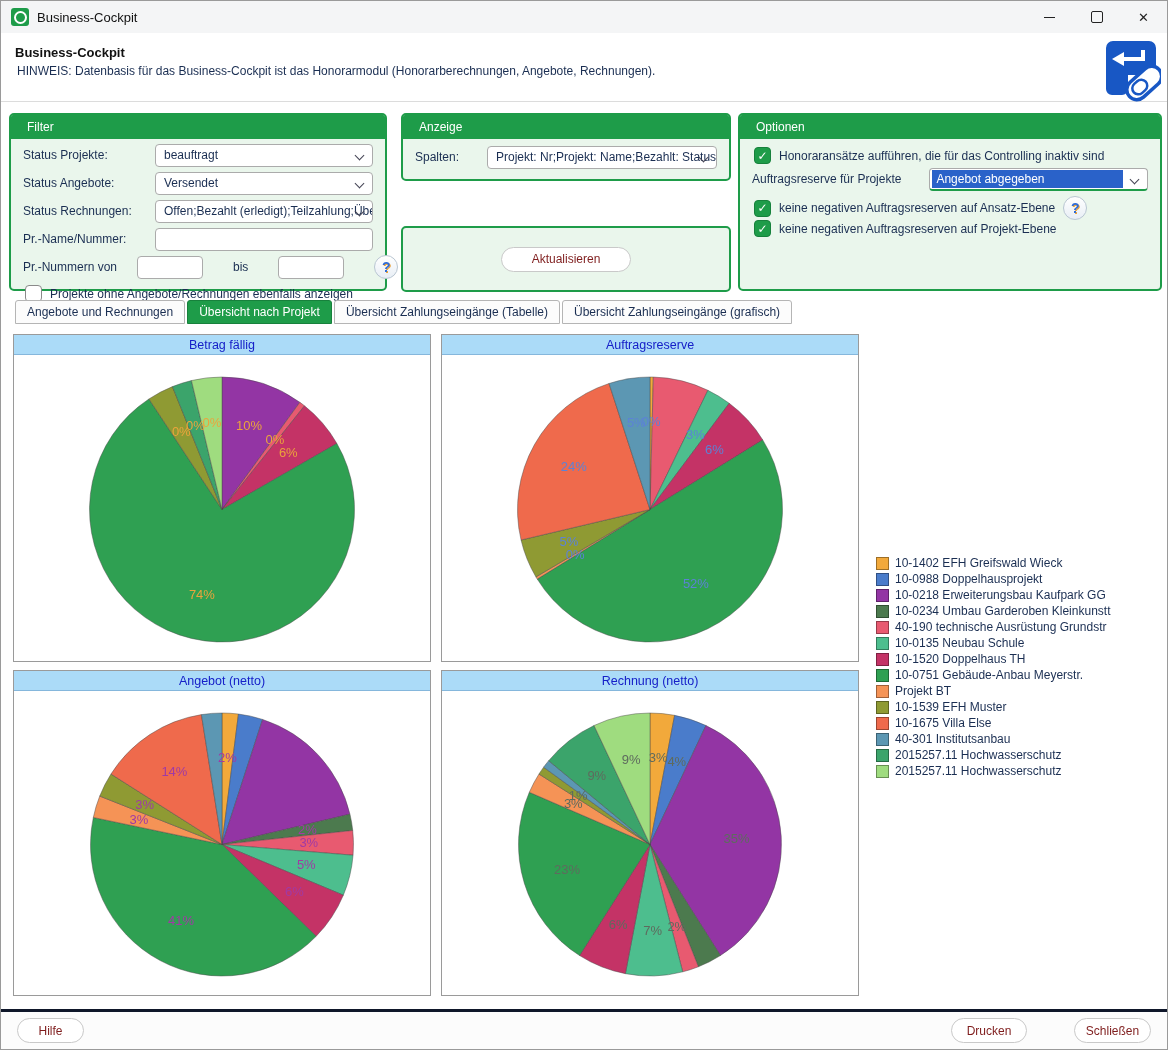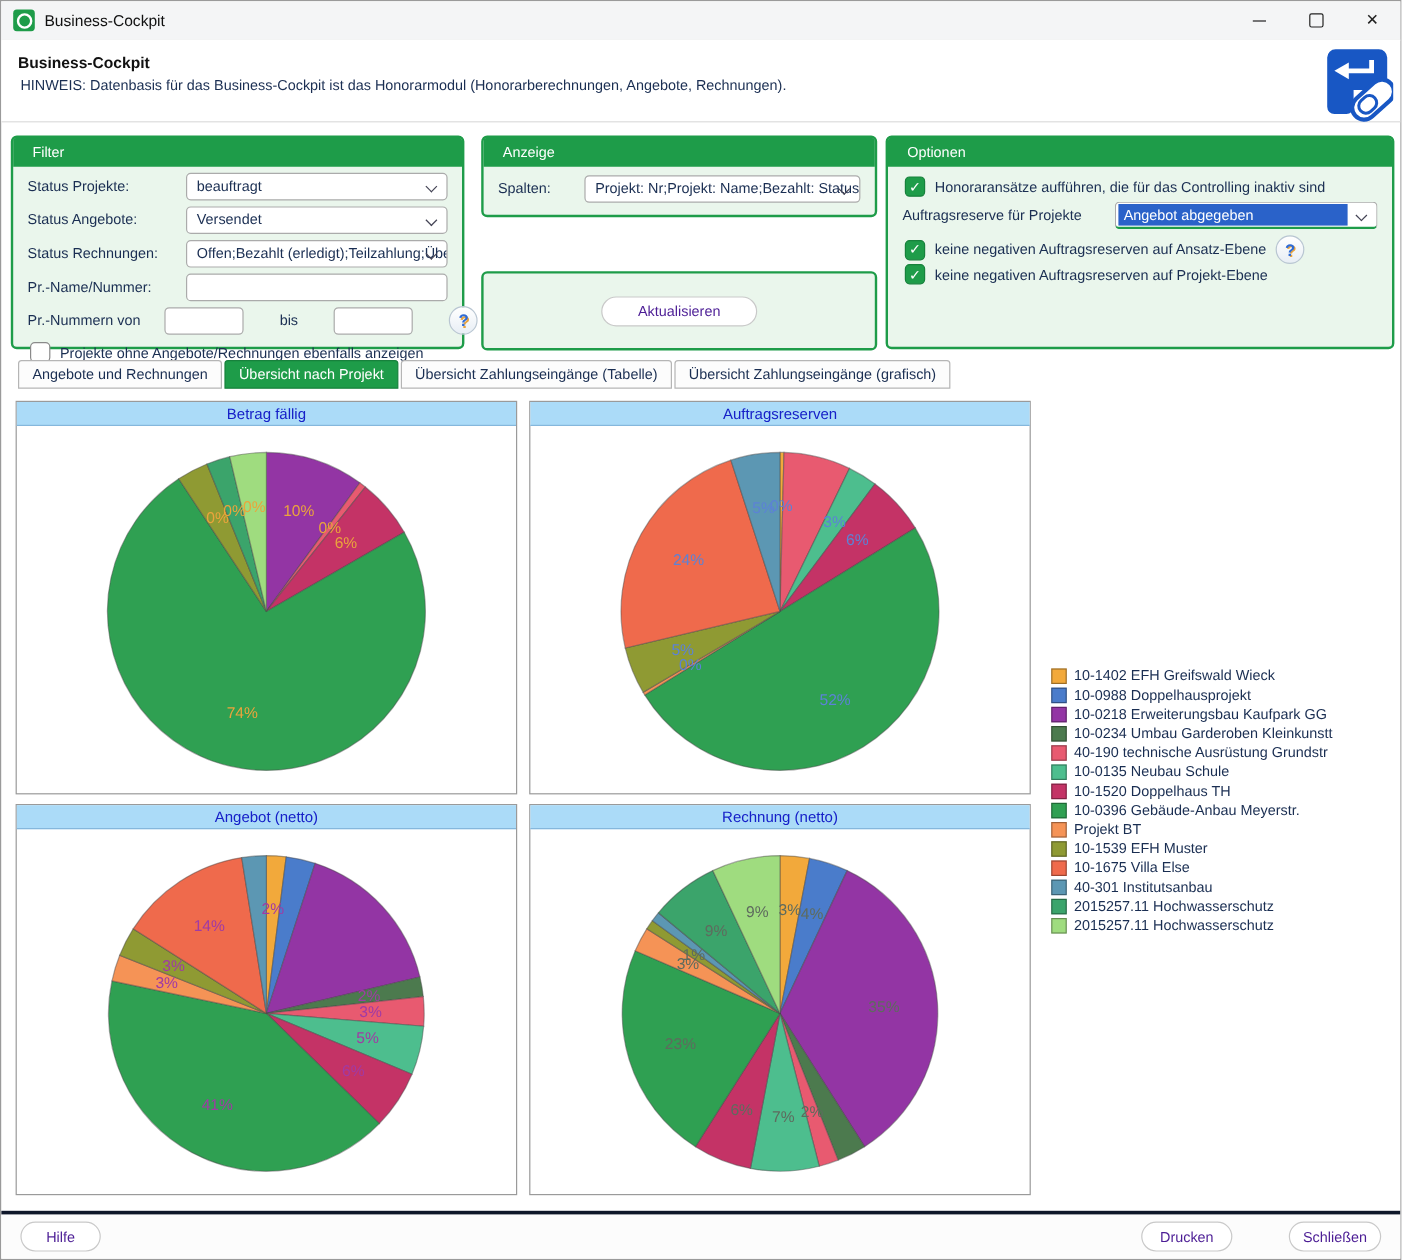--- a/index.html
+++ b/index.html
@@ -26,21 +26,21 @@
   .panel{position:absolute;background:#eaf6ec;border:2px solid #1e9c49;border-radius:5px;box-sizing:border-box;}
   .panel-head{height:24px;background:#1e9c49;color:#fff;font-size:12px;display:flex;align-items:center;padding-left:16px;border-radius:2px 2px 0 0;}
   .prow{display:flex;align-items:center;margin:4px 12px 0 12px;height:24px;gap:20px;}
   .plabel{font-size:12px;color:#1a2e52;white-space:nowrap;}
   .combo{position:relative;background:#fff;border:1px solid #ababab;border-radius:4px;height:23px;box-sizing:border-box;display:flex;align-items:center;padding:0 24px 0 8px;font-size:12px;color:#1a2e52;overflow:hidden;white-space:nowrap;}
   .chev{position:absolute;right:9px;top:7px;width:6px;height:6px;border-right:1.5px solid #445;border-bottom:1.5px solid #445;transform:rotate(45deg);}
   .tinput{background:#fff;border:1px solid #ababab;border-radius:4px;height:23px;box-sizing:border-box;font-size:12px;padding:0 6px;color:#1a2e52;font-family:inherit;}
   .cb{width:17px;height:17px;box-sizing:border-box;border:1px solid #8a8a8a;border-radius:4px;background:#fff;flex:none;display:flex;align-items:center;justify-content:center;font-size:12px;line-height:1;}
   .cb.on{background:#1e9c49;border-color:#17813c;color:#fff;}
   .help{width:22px;height:22px;border-radius:50%;background:linear-gradient(#ffffff,#e8eef5);border:1px solid #b9c6d2;color:#2e6bd6;font-weight:bold;font-size:14px;display:flex;align-items:center;justify-content:center;text-shadow:1px 1px 0 #e8a33d;flex:none;}
-  .pill-btn{height:25px;border:1px solid #c9c9c9;border-radius:13px;background:#fff;color:#4c1d95;font-size:12px;padding:0 18px;display:inline-flex;align-items:center;justify-content:center;font-family:inherit;}
+  .pill-btn{height:25px;border:1px solid #c9c9c9;border-radius:13px;background:#fff;color:#7f1d1d;font-size:12px;padding:0 18px;display:inline-flex;align-items:center;justify-content:center;font-family:inherit;}
 
   #panel-filter{left:8px;top:112px;width:378px;height:178px;}
   #panel-anzeige{left:400px;top:112px;width:330px;height:68px;}
   #box-aktualisieren{position:absolute;left:400px;top:225px;width:330px;height:66px;background:#eaf6ec;border:2px solid #1e9c49;border-radius:5px;box-sizing:border-box;display:flex;align-items:center;justify-content:center;}
   #panel-optionen{left:737px;top:112px;width:424px;height:178px;}
 
   #panel-filter .plabel{width:112px;}
   #panel-filter .combo{flex:1;}
   .cbrow{display:flex;align-items:center;margin:6px 12px 0 14px;gap:8px;}
   .cbrow .plabel{width:auto;}
@@ -202,21 +202,21 @@
           <path d="M208,154.5 L158.45,31.61 A132.5,132.5 0 0 1 177.47,25.56 Z" fill="#3BA46B" stroke="rgba(70,70,70,0.45)" stroke-width="1"></path>
           <path d="M208,154.5 L177.47,25.56 A132.5,132.5 0 0 1 208.00,22.00 Z" fill="#9FDC7F" stroke="rgba(70,70,70,0.45)" stroke-width="1"></path>
           <text x="235.0" y="75.3" text-anchor="middle" fill="#EBA43C" font-size="13">10%</text>
           <text x="260.9" y="88.9" text-anchor="middle" fill="#EBA43C" font-size="13">0%</text>
           <text x="274.3" y="101.5" text-anchor="middle" fill="#EBA43C" font-size="13">6%</text>
           <text x="187.9" y="243.6" text-anchor="middle" fill="#EBA43C" font-size="13">74%</text>
           <text x="167.3" y="81.1" text-anchor="middle" fill="#EBA43C" font-size="13">0%</text>
           <text x="181.5" y="75.2" text-anchor="middle" fill="#EBA43C" font-size="13">0%</text>
           <text x="197.9" y="71.6" text-anchor="middle" fill="#EBA43C" font-size="13">0%</text>
         </svg></div>
-      <div class="chart-box" style="left: 440px; top: 333px; width: 418px; height: 328px;"><div class="chart-title">Auftragsreserven</div><svg width="416" height="305">
+      <div class="chart-box" style="left: 440px; top: 333px; width: 418px; height: 328px;"><div class="chart-title">Auftragsreserve</div><svg width="416" height="305">
           <path d="M208,154.5 L208.00,22.00 A132.5,132.5 0 0 1 211.33,22.04 Z" fill="#F2A93B" stroke="rgba(70,70,70,0.45)" stroke-width="1"></path>
           <path d="M208,154.5 L211.33,22.04 A132.5,132.5 0 0 1 265.92,35.33 Z" fill="#E85A70" stroke="rgba(70,70,70,0.45)" stroke-width="1"></path>
           <path d="M208,154.5 L265.92,35.33 A132.5,132.5 0 0 1 287.22,48.29 Z" fill="#4DBE8E" stroke="rgba(70,70,70,0.45)" stroke-width="1"></path>
           <path d="M208,154.5 L287.22,48.29 A132.5,132.5 0 0 1 320.76,84.91 Z" fill="#C43366" stroke="rgba(70,70,70,0.45)" stroke-width="1"></path>
           <path d="M208,154.5 L320.76,84.91 A132.5,132.5 0 0 1 95.24,224.09 Z" fill="#2FA052" stroke="rgba(70,70,70,0.45)" stroke-width="1"></path>
           <path d="M208,154.5 L95.24,224.09 A132.5,132.5 0 0 1 93.95,221.95 Z" fill="#F59356" stroke="rgba(70,70,70,0.45)" stroke-width="1"></path>
           <path d="M208,154.5 L93.95,221.95 A132.5,132.5 0 0 1 79.06,185.03 Z" fill="#8F9A33" stroke="rgba(70,70,70,0.45)" stroke-width="1"></path>
           <path d="M208,154.5 L79.06,185.03 A132.5,132.5 0 0 1 167.06,28.49 Z" fill="#EF6A4C" stroke="rgba(70,70,70,0.45)" stroke-width="1"></path>
           <path d="M208,154.5 L167.06,28.49 A132.5,132.5 0 0 1 208.00,22.00 Z" fill="#5C97B3" stroke="rgba(70,70,70,0.45)" stroke-width="1"></path>
           <text x="209.1" y="71.1" text-anchor="middle" fill="#5C82D6" font-size="13">0%</text>
@@ -303,21 +303,21 @@
       <div class="legend-item">
         <span class="swatch" style="background: rgb(77, 190, 142);"></span>
         <span class="legend-label">10-0135 Neubau Schule</span>
       </div>
       <div class="legend-item">
         <span class="swatch" style="background: rgb(196, 51, 102);"></span>
         <span class="legend-label">10-1520 Doppelhaus TH</span>
       </div>
       <div class="legend-item">
         <span class="swatch" style="background: rgb(47, 160, 82);"></span>
-        <span class="legend-label">10-0396 Gebäude-Anbau Meyerstr.</span>
+        <span class="legend-label">10-0751 Gebäude-Anbau Meyerstr.</span>
       </div>
       <div class="legend-item">
         <span class="swatch" style="background: rgb(245, 147, 86);"></span>
         <span class="legend-label">Projekt BT</span>
       </div>
       <div class="legend-item">
         <span class="swatch" style="background: rgb(143, 154, 51);"></span>
         <span class="legend-label">10-1539 EFH Muster</span>
       </div>
       <div class="legend-item">

